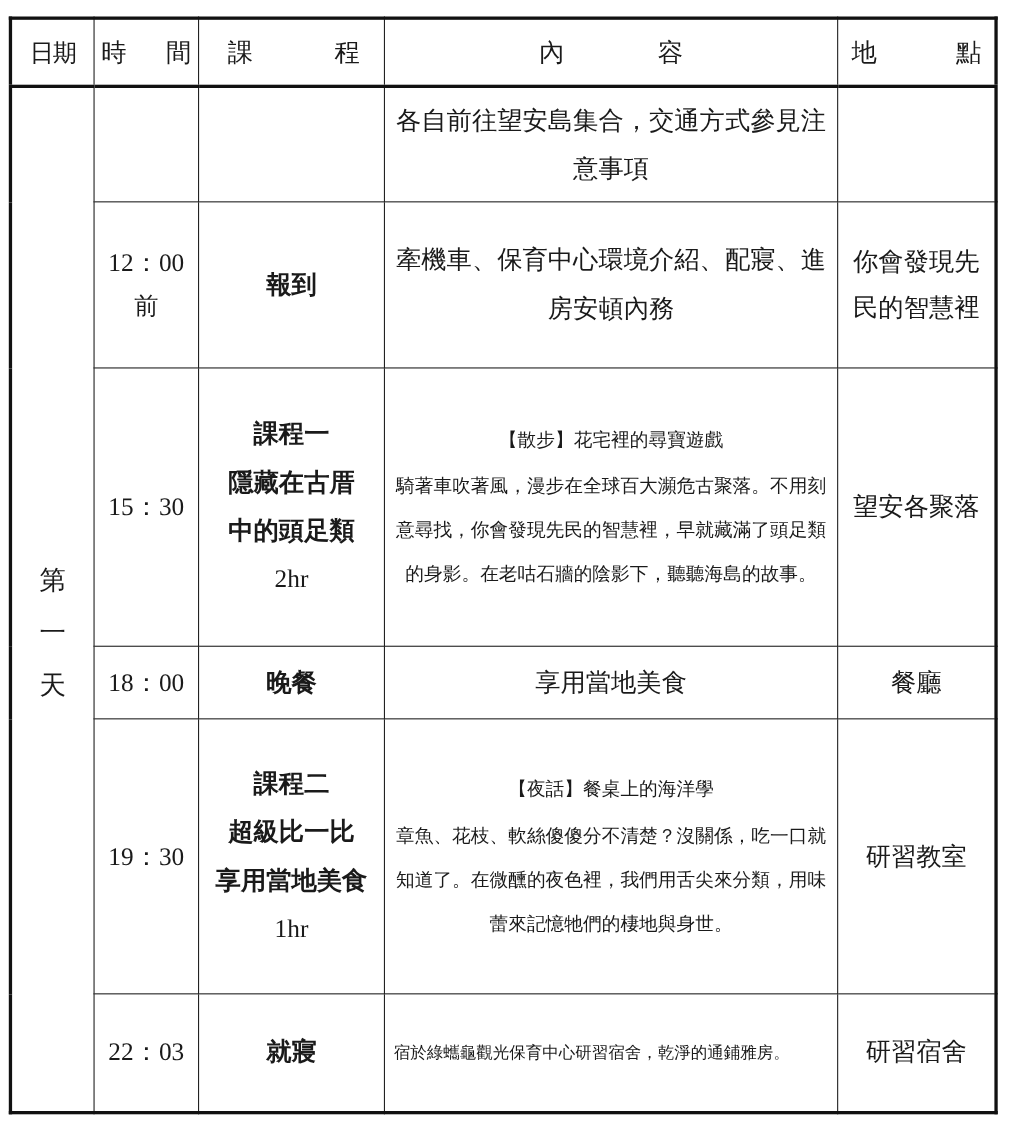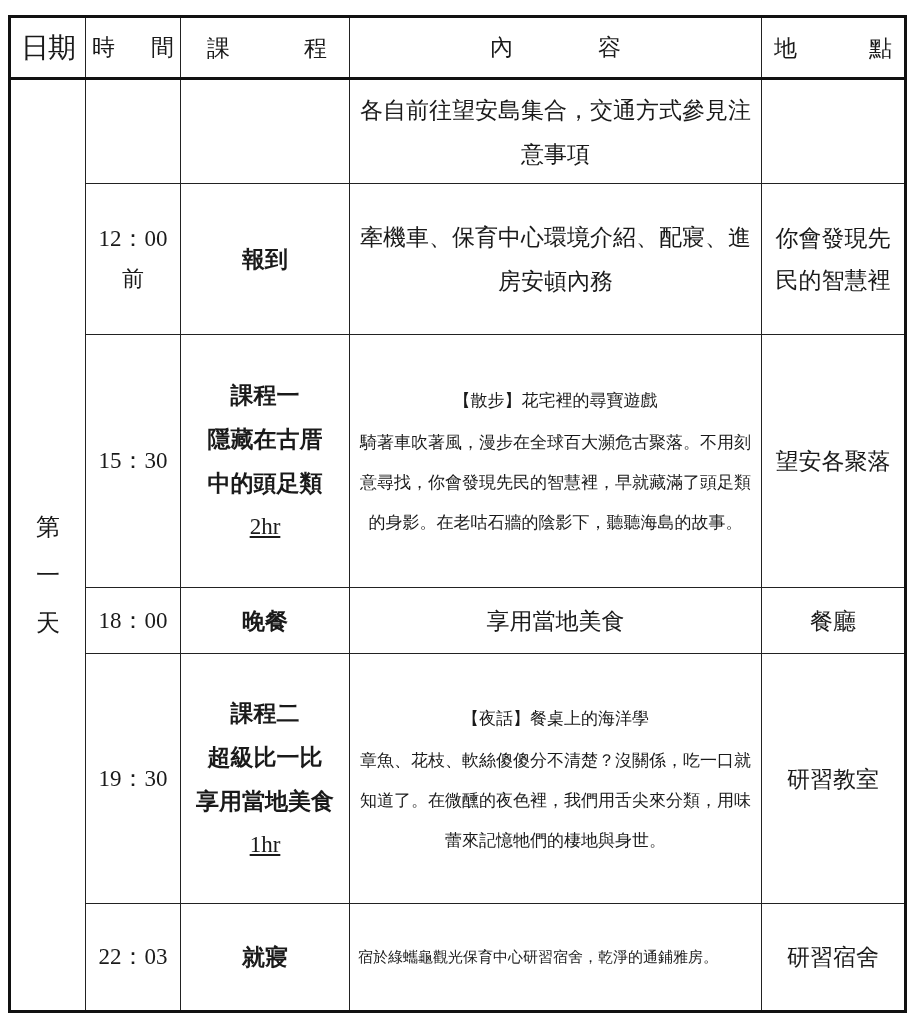--- a/index.html
+++ b/index.html
@@ -44,21 +44,21 @@
     }
     .hdr-spread {
       display: flex;
       justify-content: space-between;
       padding: 0 14px;
     }
     .hdr-spread.content { padding: 0 140px; }
     .hdr-spread.time { padding: 0 6px 0 6px; }
     .hdr-spread.course { padding: 0 22px 0 26px; }
     .hdr-spread.place { padding: 0 16px 0 18px; }
-    .hdr-date { font-size: 28px; letter-spacing: -1px; }
+    .hdr-date { font-size: 22px; letter-spacing: -1px; }
 
     .date-cell {
       font-size: 24px;
       line-height: 48px;
       padding-top: 60px !important;
     }
     .date-cell span { display: block; }
 
     .time {
       font-family: "Liberation Serif", "DejaVu Serif", serif;
@@ -71,21 +71,20 @@
       display: block;
     }
     .course {
       font-size: 23px;
       line-height: 44px;
     }
     .course .ln { display: block; font-weight: bold; }
     .course .dur {
       font-family: "Liberation Serif", "DejaVu Serif", serif;
       display: block;
-      text-decoration: underline;
     }
     .content-big {
       font-size: 23px;
       line-height: 44px;
       padding: 0 10px !important;
     }
     .content-left {
       text-align: left !important;
       font-size: 15px;
       line-height: 40px;
@@ -98,20 +97,21 @@
     }
     .content-small .title {
       display: block;
       text-align: center;
       margin-bottom: 2px;
     }
     .content-small .body {
       display: block;
       text-align: justify;
       text-align-last: center;
+      font-family: Liberation Serif, serif;
     }
     .place {
       font-size: 23px;
       line-height: 42px;
       padding: 0 12px !important;
     }
 
     tr.r1 { height: 105px; }
     tr.r2 { height: 151px; }
     tr.r3 { height: 253px; }

